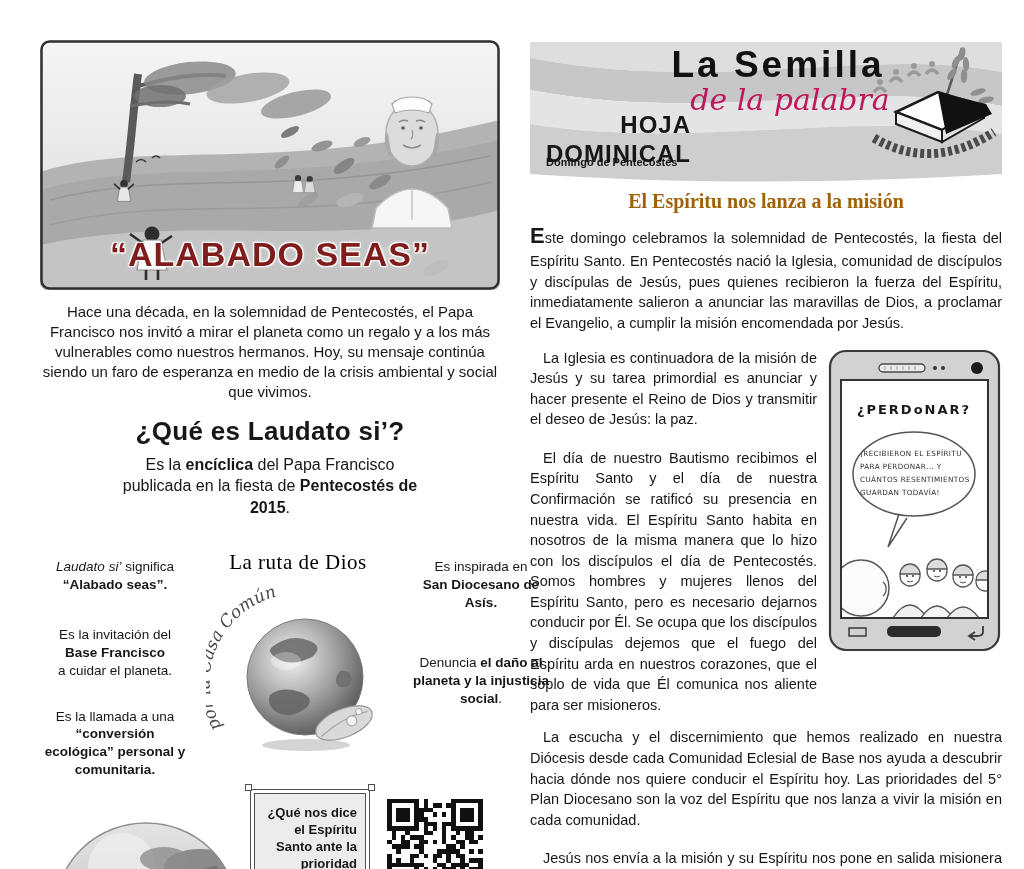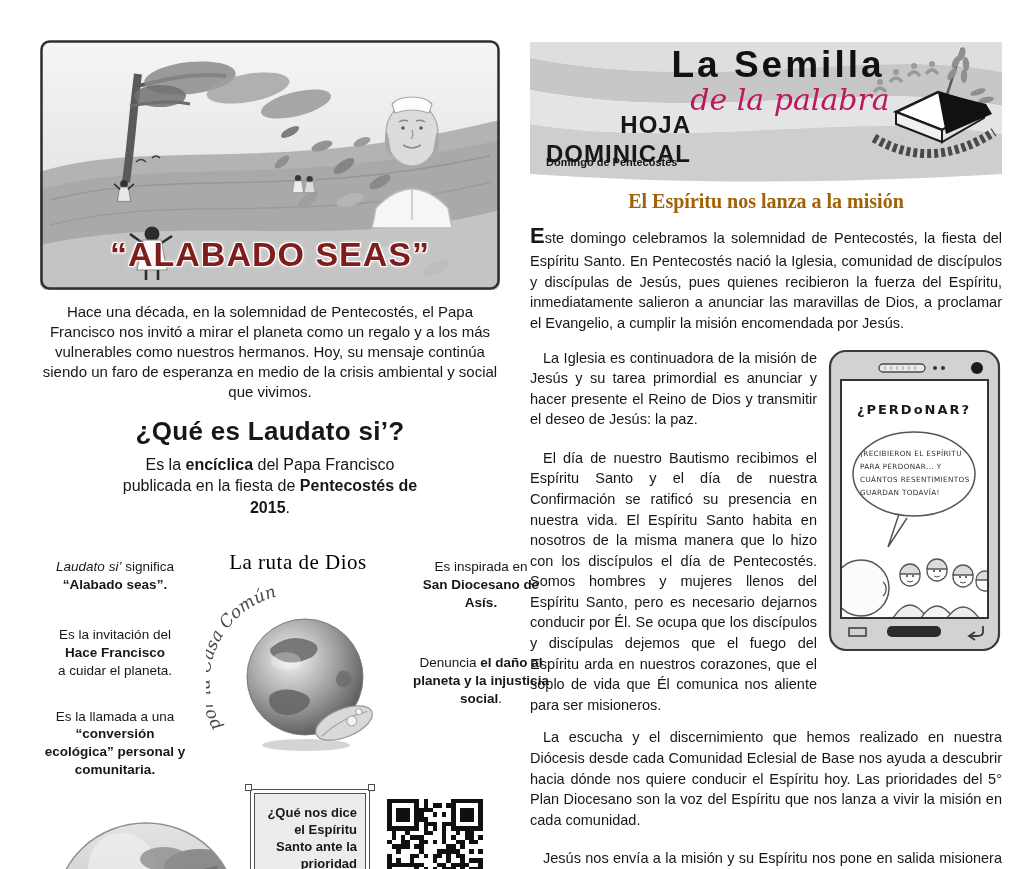--- a/index.html
+++ b/index.html
@@ -153,21 +153,21 @@
     </figure>
 
     <p class="intro">Hace una década, en la solemnidad de Pentecostés, el Papa Francisco nos invitó a mirar el planeta como un regalo y a los más vulnerables como nuestros hermanos. Hoy, su mensaje continúa siendo un faro de esperanza en medio de la crisis ambiental y social que vivimos.</p>
 
     <h2 class="sec-title">¿Qué es Laudato si’?</h2>
     <p class="sec-sub"><span>Es la </span><b>encíclica</b><span> del Papa Francisco publicada en la fiesta de </span><b>Pentecostés de 2015</b><span>.</span></p>
 
     <div class="facts">
       <div class="fc-left">
         <p class="fact"><i>Laudato si’</i><span> significa</span><br><b>“Alabado seas”.</b></p>
-        <p class="fact"><span>Es la invitación del</span><br><b>Hace Francisco</b><br><span>a cuidar el planeta.</span></p>
+        <p class="fact"><span>Es la invitación del</span><br><b>Base Francisco</b><br><span>a cuidar el planeta.</span></p>
         <p class="fact"><span>Es la llamada a una</span><br><b>“conversión ecológica” personal y comunitaria.</b></p>
       </div>
 
       <div class="globe-col">
         <div class="globe-title">La ruta de Dios</div>
         <svg width="184" height="182" viewBox="0 0 184 182">
           <defs>
             <radialGradient id="gg" cx="38%" cy="34%" r="75%">
               <stop offset="0" stop-color="#f4f4f4"></stop>
                 <stop offset=".55" stop-color="#9c9c9c"></stop>

